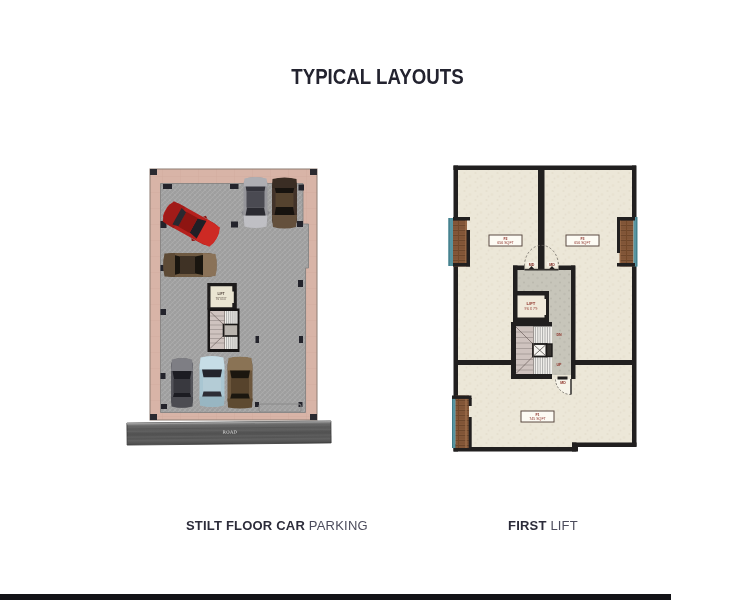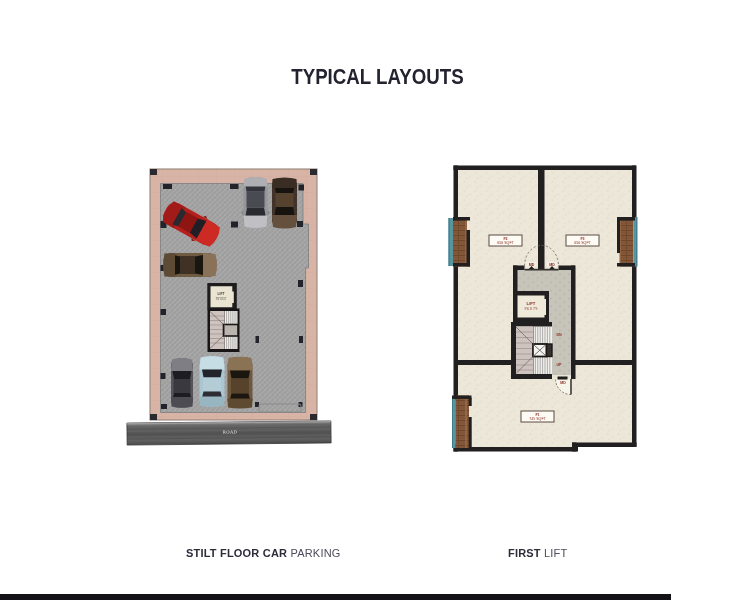--- a/index.html
+++ b/index.html
@@ -1,18 +1,18 @@
 <!DOCTYPE html>
 <html><head>
 <meta charset="utf-8">
 <style>
   html,body{margin:0;padding:0;background:#ffffff;}
   #page{position:relative;width:671px;height:600px;background:#ffffff;overflow:hidden;
         font-family:"Liberation Sans", sans-serif;}
-  .cap{position:absolute;font-weight:bold;font-size:11px;letter-spacing:0.2px;color:#2c2c3a;white-space:nowrap;margin-top:29px;}
+  .cap{position:absolute;font-weight:bold;font-size:13px;letter-spacing:0.2px;color:#2c2c3a;white-space:nowrap;}
   .cap .lt{font-weight:500;color:#4c4c5c;}
 </style>
 </head>
 <body>
 <div id="page">
 
 <div style="position:absolute;left:0;top:64px;width:755px;text-align:center;font-weight:bold;font-size:22px;letter-spacing:0;color:#23232f;transform:scaleX(0.85);">TYPICAL LAYOUTS</div>
 
 <svg style="position:absolute;left:686px;top:8px;" width="60" height="78" viewBox="0 0 60 78">
   <defs>

